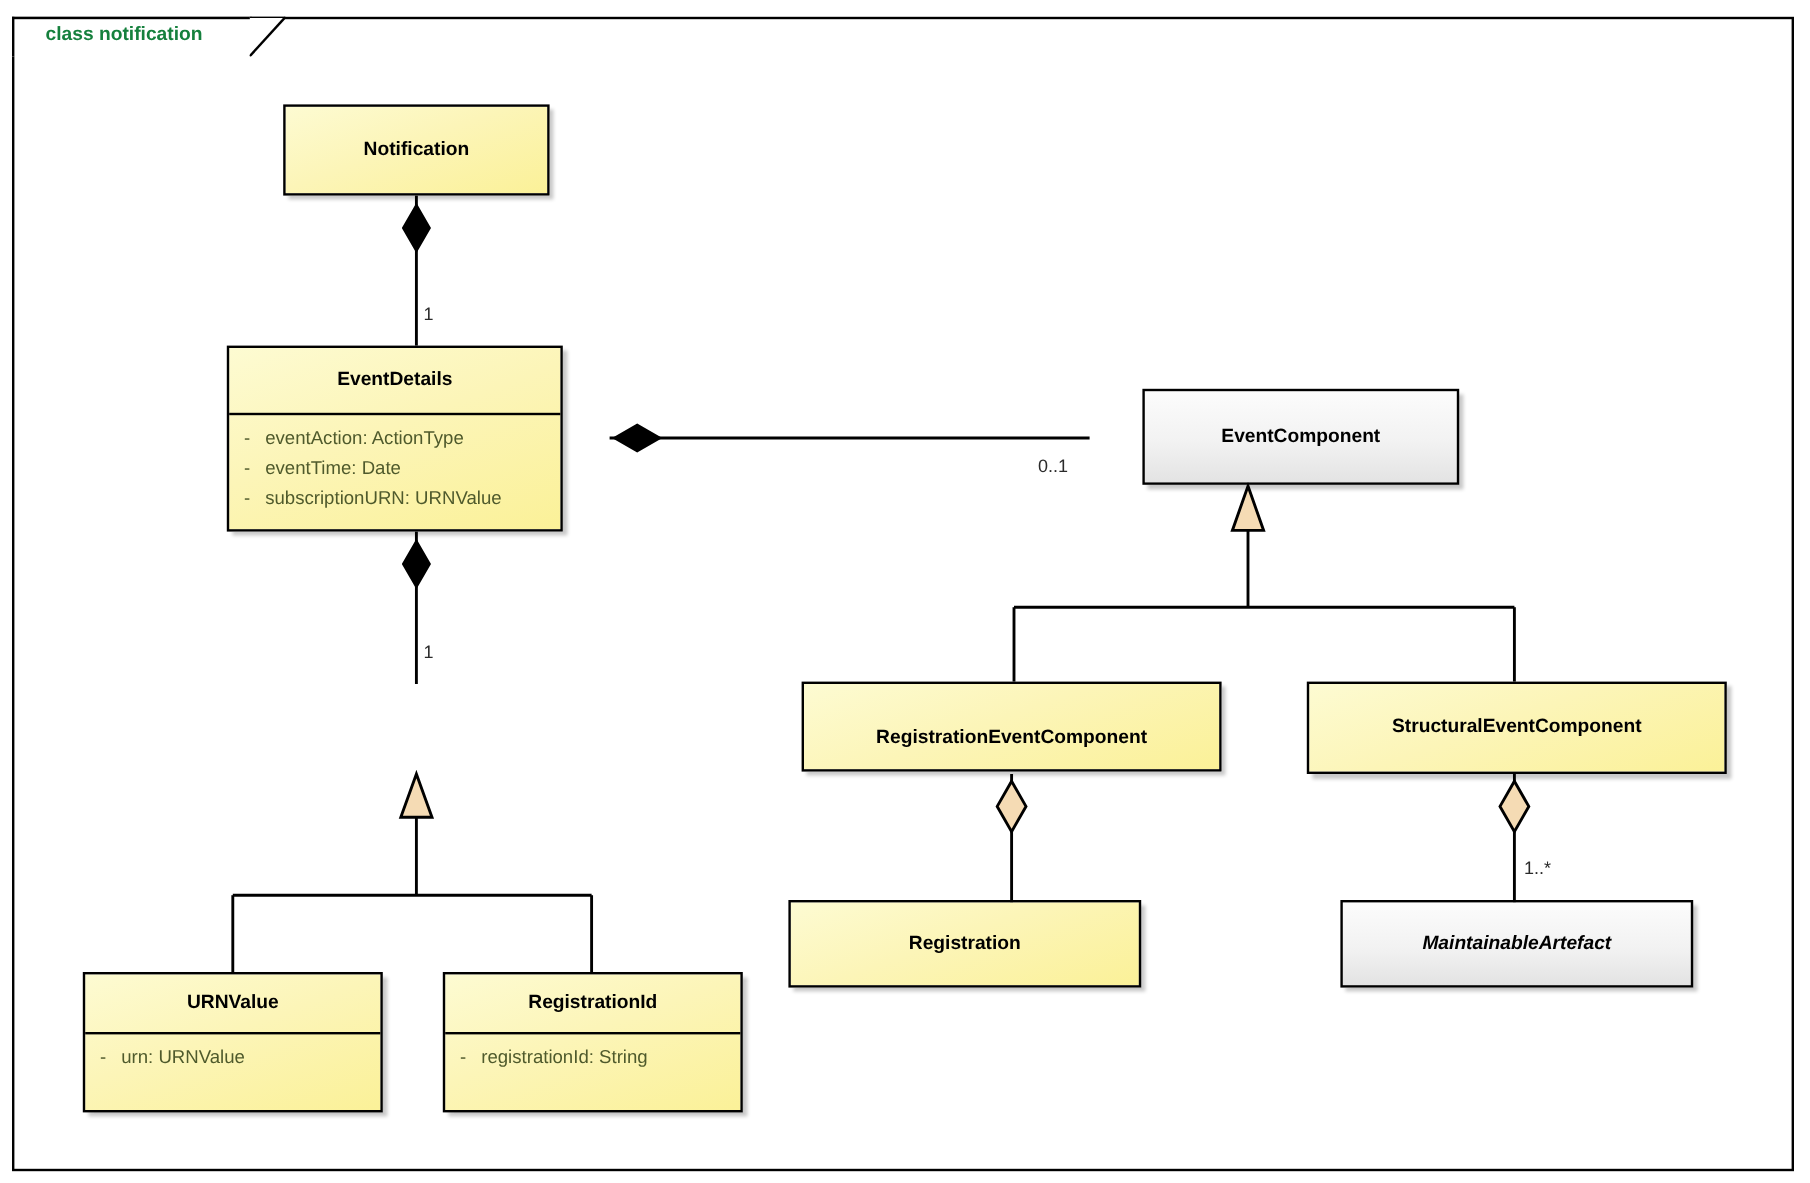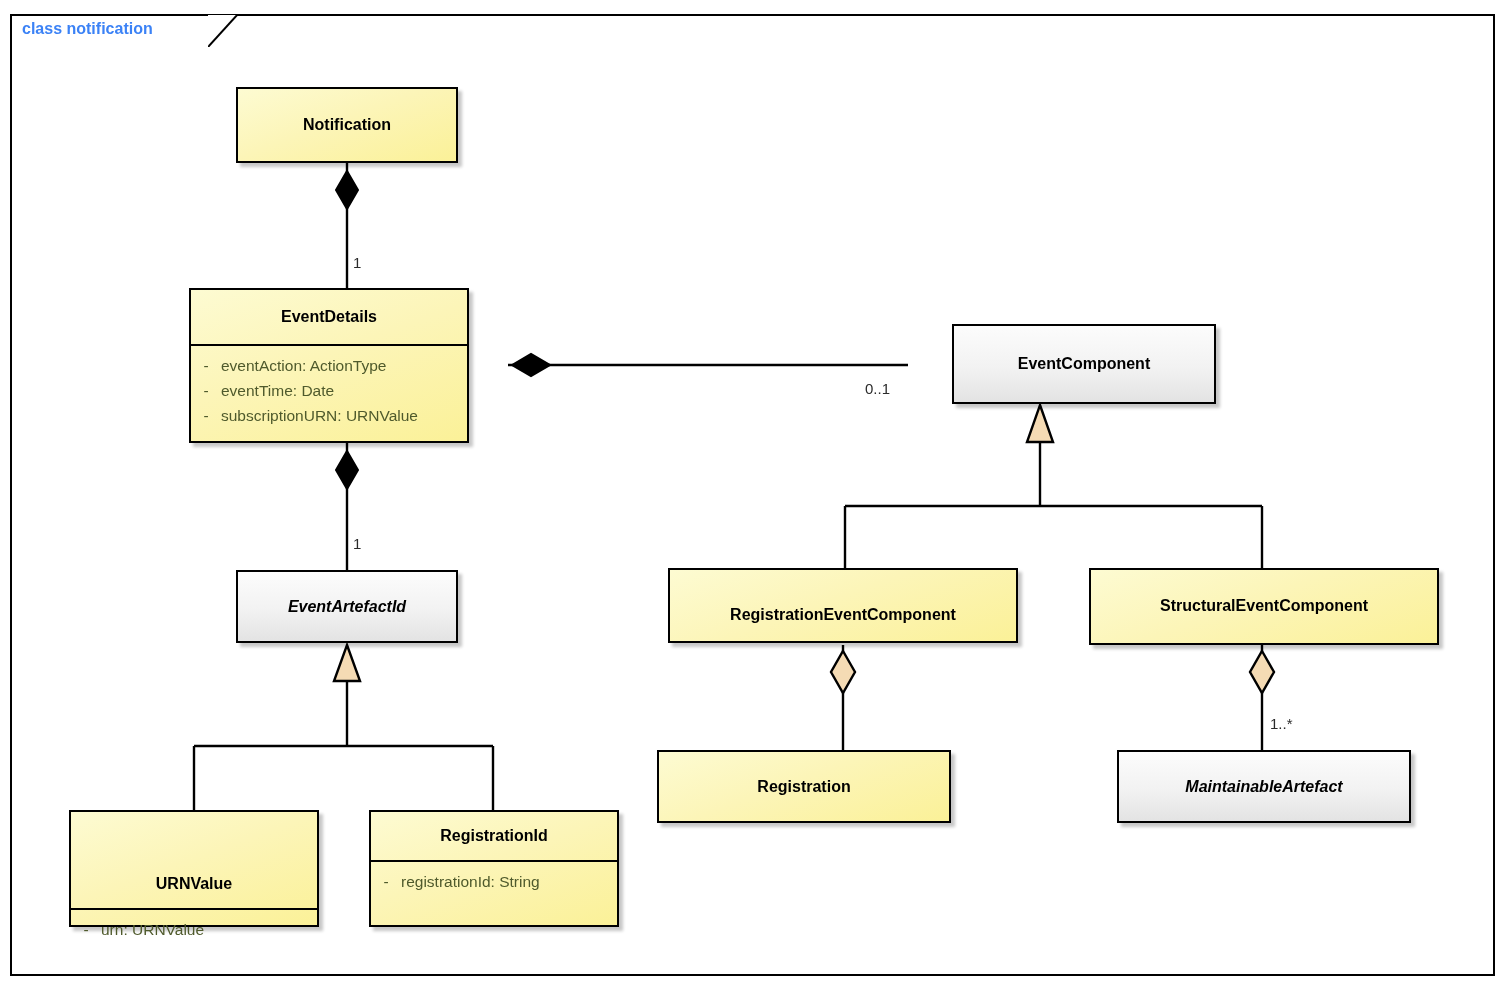--- a/index.html
+++ b/index.html
@@ -5,22 +5,22 @@
   html,body{margin:0;padding:0;background:#ffffff;}
   body{font-family:"Liberation Sans", sans-serif;}
   #canvas{position:relative;width:1508px;height:986px;background:#ffffff;overflow:hidden;}
 
   
   #frame{position:absolute;left:10px;top:14px;width:1485px;height:962px;
          border:2px solid #000;box-sizing:border-box;background:transparent;}
   #frame-tab{position:absolute;left:10px;top:14px;width:200px;height:33px;
              background:#fff;border-left:2px solid #000;border-top:2px solid #000;
              box-sizing:border-box;}
-  #frame-tab-label{position:absolute;left:22px;top:20px;font-size:16px;font-weight:bold;
-             color:#3b82f6;letter-spacing:0px;white-space:nowrap;}
+  #frame-tab-label{position:absolute;left:38px;top:20px;font-size:16px;font-weight:bold;
+             color:#15803d;letter-spacing:0px;white-space:nowrap;}
   #frame-tab-cut{position:absolute;left:208px;top:14px;width:30px;height:33px;}
 
   
   #links{position:absolute;left:0;top:0;width:1508px;height:986px;pointer-events:none;}
 
   
   .cls{position:absolute;box-sizing:border-box;border:2px solid #000;
        box-shadow:4px 4px 3px rgba(0,0,0,0.22);}
   .cls.yellow{background:linear-gradient(160deg,#fdfbd2 0%,#fcf5b8 45%,#fbf198 100%);}
   .cls.grey{background:linear-gradient(180deg,#fcfcfc 0%,#f2f2f2 55%,#e3e3e3 100%);}
@@ -110,42 +110,39 @@
         <span class="vis">-</span>
         <span class="sig">subscriptionURN: URNValue</span>
       </div>
     </div>
   </div>
 
   <div class="cls grey" style="left:952px;top:324px;width:264px;height:80px;">
     <div class="name" style="height:76px;">EventComponent</div>
   </div>
 
-  <div class="cls grey" style="left:236px;top:570px;width:222px;height:73px;">
-    <div class="name abstract" style="height:69px;">EventArtefactId</div>
-  </div>
 
   <div class="cls yellow" style="left:668px;top:568px;width:350px;height:75px;">
     <div class="name" style="height:90px;">RegistrationEventComponent</div>
   </div>
 
   <div class="cls yellow" style="left:1089px;top:568px;width:350px;height:77px;">
     <div class="name" style="height:71px;">StructuralEventComponent</div>
   </div>
 
   <div class="cls yellow" style="left:657px;top:750px;width:294px;height:73px;">
     <div class="name" style="height:69px;">Registration</div>
   </div>
 
   <div class="cls grey" style="left:1117px;top:750px;width:294px;height:73px;">
     <div class="name abstract" style="height:69px;">MaintainableArtefact</div>
   </div>
 
   <div class="cls yellow" style="left:69px;top:810px;width:250px;height:117px;">
-    <div class="name" style="height:48px;margin-top:48px;">URNValue</div>
+    <div class="name" style="height:48px;">URNValue</div>
     <div class="divider"></div>
     <div class="attrs">
       <div class="attr">
         <span class="vis">-</span>
         <span class="sig">urn: URNValue</span>
       </div>
     </div>
   </div>
 
   <div class="cls yellow" style="left:369px;top:810px;width:250px;height:117px;">

